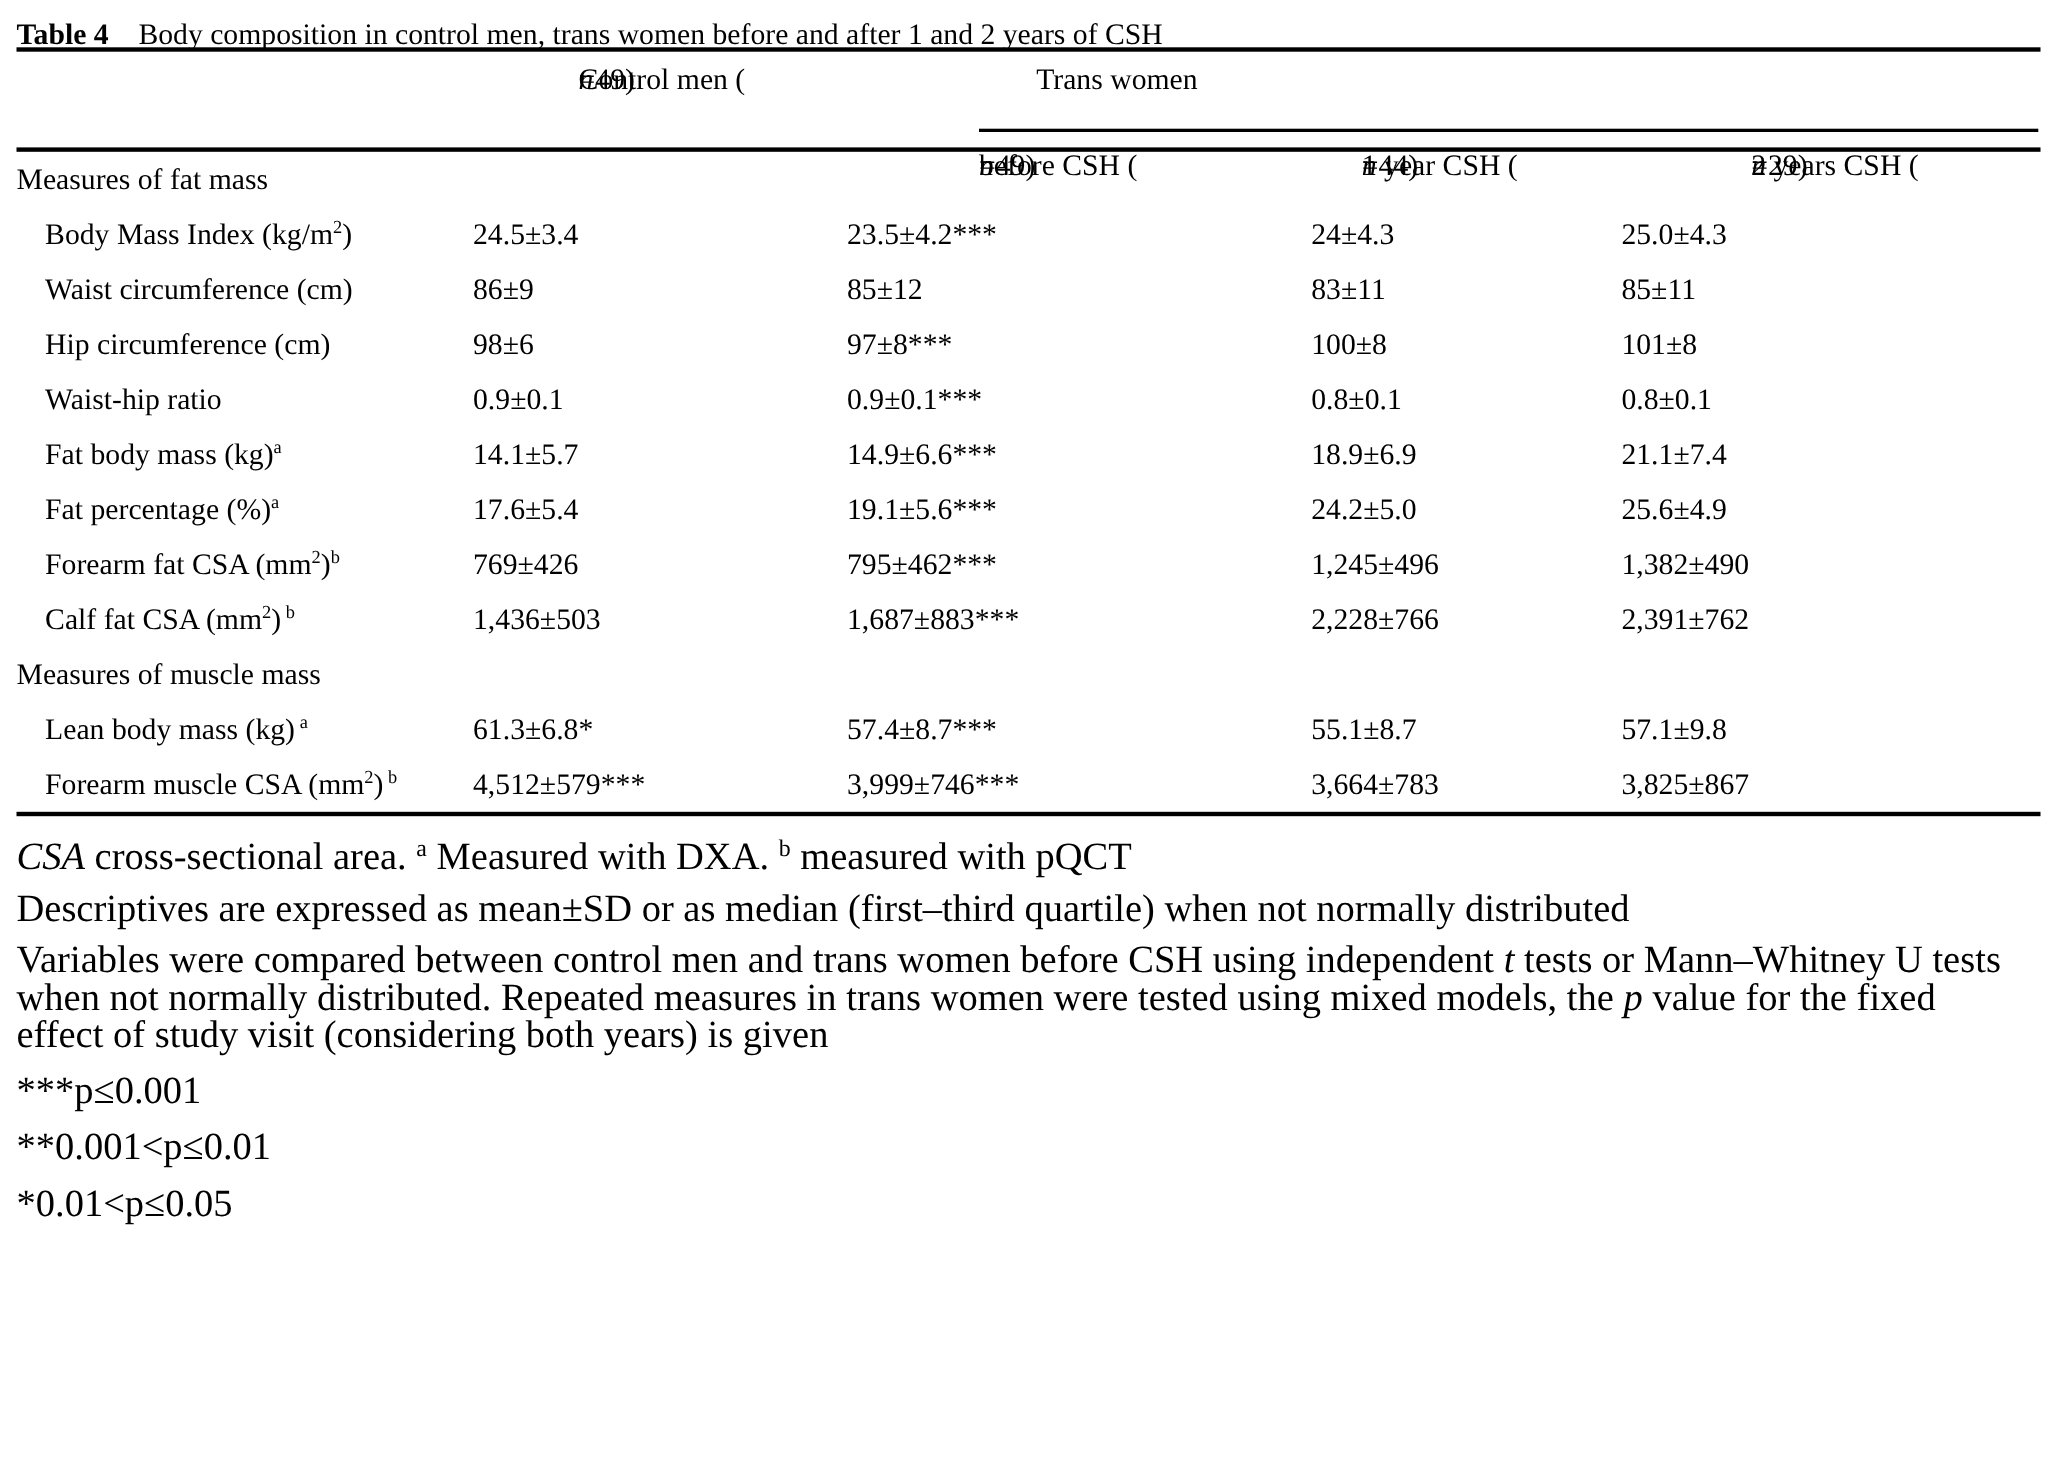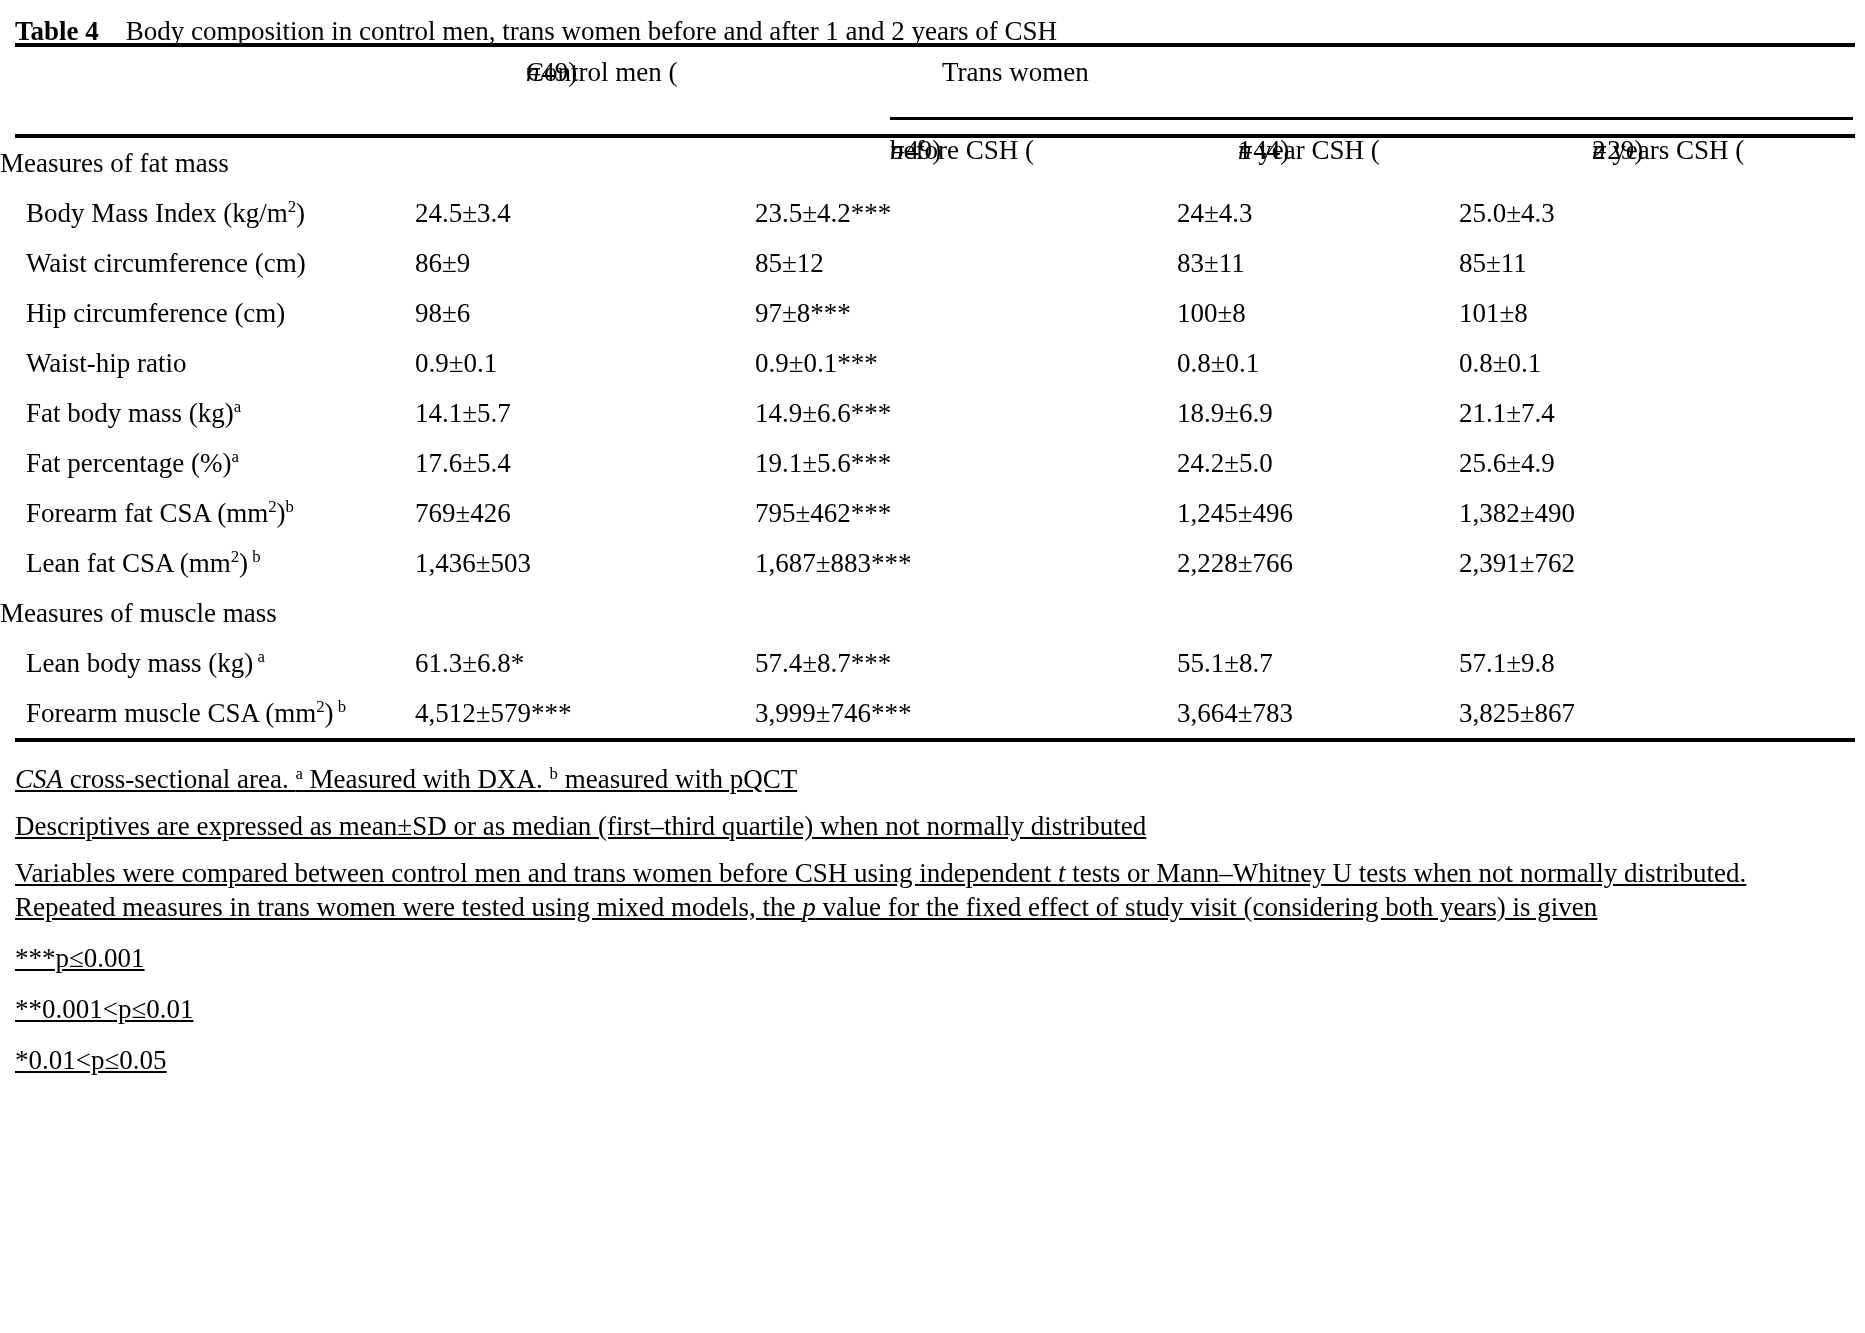--- a/index.html
+++ b/index.html
@@ -22,32 +22,32 @@
   .rule{margin-left:15px;width:1840px;border-top:4px solid #000;height:0;}
   .header{position:relative;height:87px;}
   .header span{position:absolute;font-size:27px;line-height:34px;white-space:nowrap;}
   .h-control{left:526px;top:8px;}
   .h-group{left:942px;top:8px;}
   .trans-rule{position:absolute;left:890px;right:12px;top:70px;border-top:3px solid #000;height:0;}
   .sh1{left:890px;top:86px;}
   .sh2{left:1238px;top:86px;}
   .sh3{left:1592px;top:86px;}
   table{
-    width:1840px;
+    margin-left:15px;width:1840px;
     border-collapse:collapse;table-layout:fixed;
   }
   td{font-size:27px;height:50px;vertical-align:middle;padding:0;}
   td.lbl{text-align:left;white-space:nowrap;}
   td.lbl.ind{padding-left:26px;}
   td.val{white-space:nowrap;}
   .b{font-weight:700;}
   .i{font-style:italic;}
   sup{font-size:0.62em;line-height:0;vertical-align:baseline;position:relative;top:-0.55em;}
   .footnotes{padding:20px 18px 0 15px;}
-  .fn{font-size:27px;line-height:34px;margin:0 0 0 0;text-decoration:underline;}
+  .fn{font-size:35px;line-height:34px;margin:0 0 0 0;}
   .fn + .fn{margin-top:13px;}
   .fn.p-line{margin-top:17px;}
 </style>
 </head>
 <body>
 
 <div class="caption"><span class="b">Table 4</span><span>  Body composition in control men, trans women before and after 1 and 2 years of CSH</span></div>
 
 <div class="rule"></div>
 
@@ -133,21 +133,21 @@
       <td class="val">25.6±4.9</td>
     </tr>
     <tr>
       <td class="lbl ind"><span>Forearm fat CSA (mm</span><sup>2</sup><span>)</span><sup>b</sup></td>
       <td class="val">769±426</td>
       <td class="val">795±462***</td>
       <td class="val">1,245±496</td>
       <td class="val">1,382±490</td>
     </tr>
     <tr>
-      <td class="lbl ind"><span>Lean fat CSA (mm</span><sup>2</sup><span>)</span><sup> b</sup></td>
+      <td class="lbl ind"><span>Calf fat CSA (mm</span><sup>2</sup><span>)</span><sup> b</sup></td>
       <td class="val">1,436±503</td>
       <td class="val">1,687±883***</td>
       <td class="val">2,228±766</td>
       <td class="val">2,391±762</td>
     </tr>
     <tr>
       <td class="lbl" colspan="5"><span>Measures of muscle mass</span></td>
     </tr>
     <tr>
       <td class="lbl ind"><span>Lean body mass (kg)</span><sup> a</sup></td>

